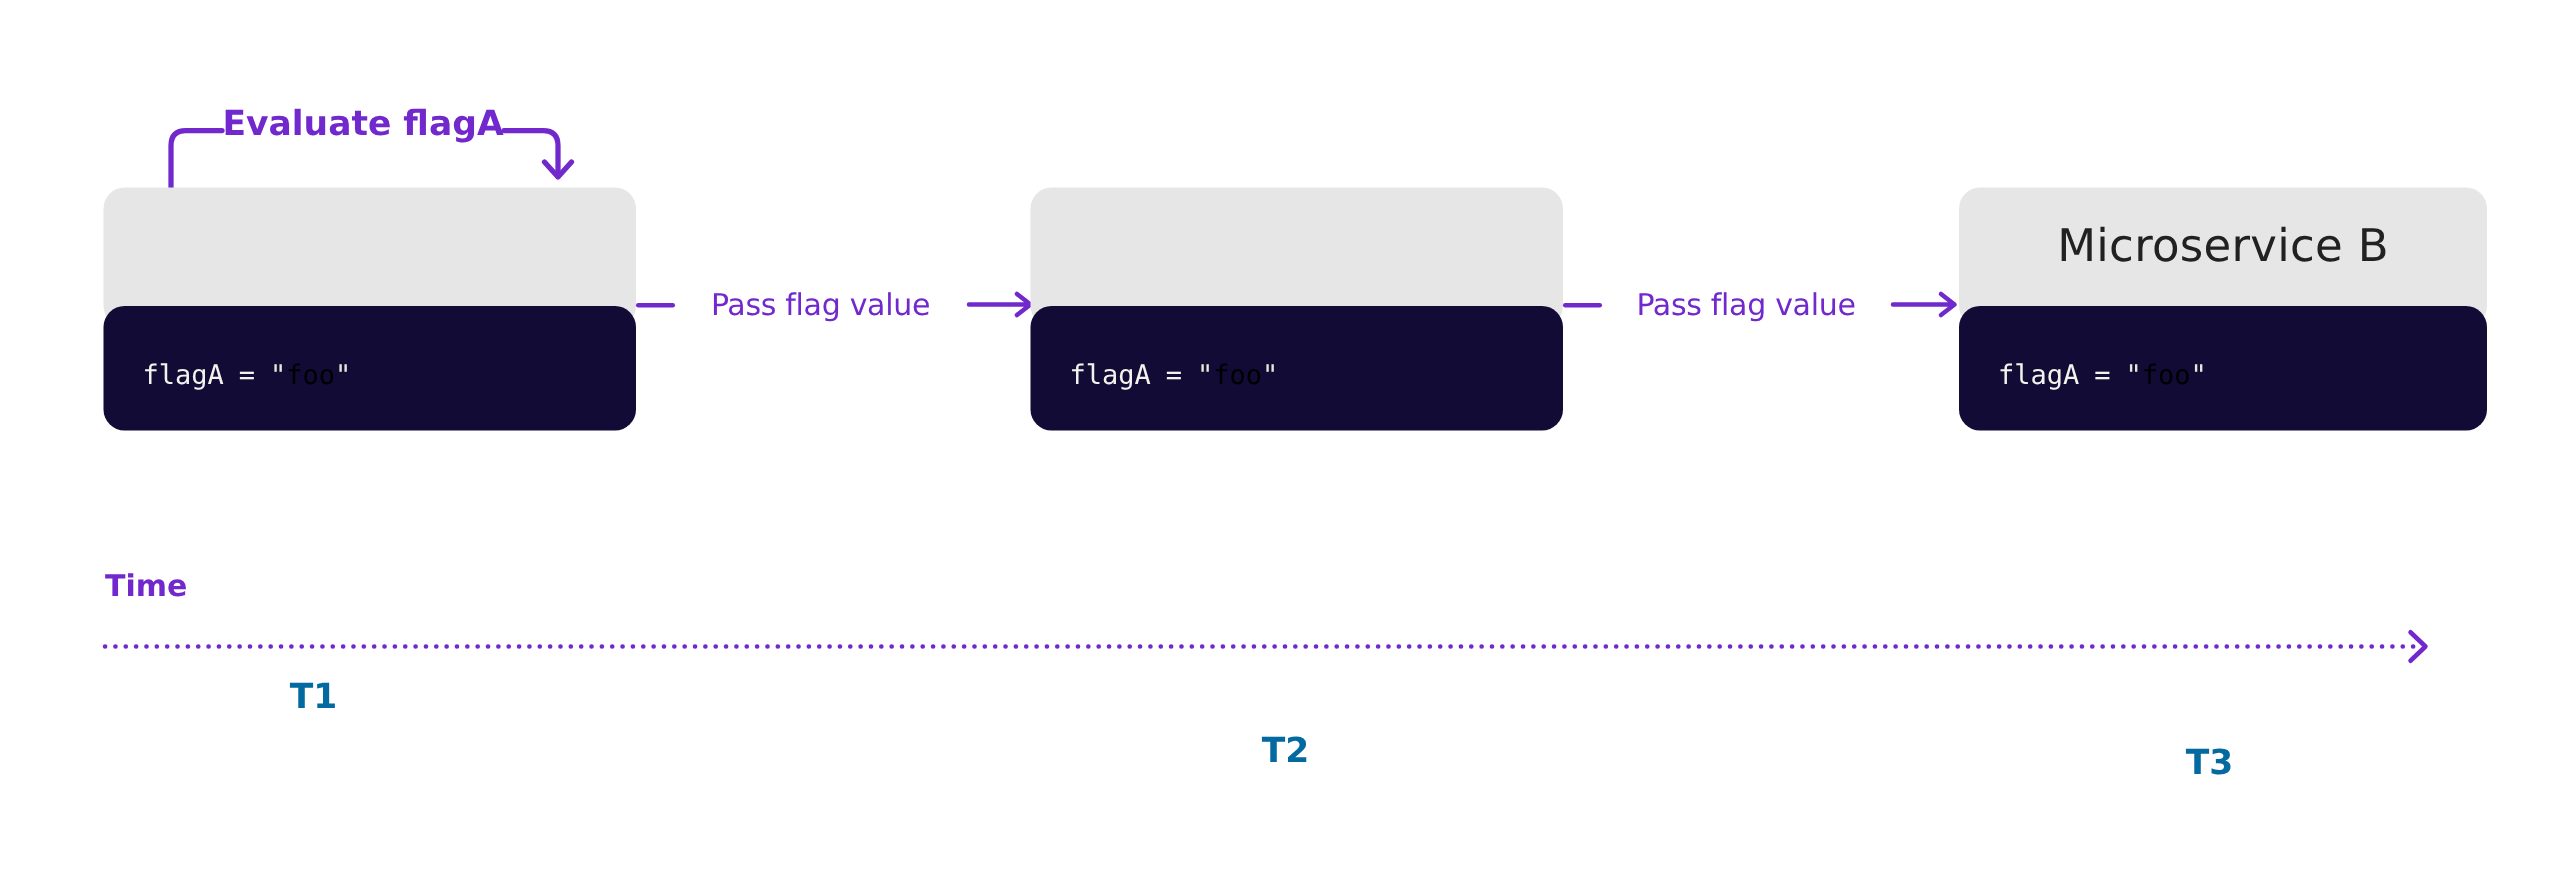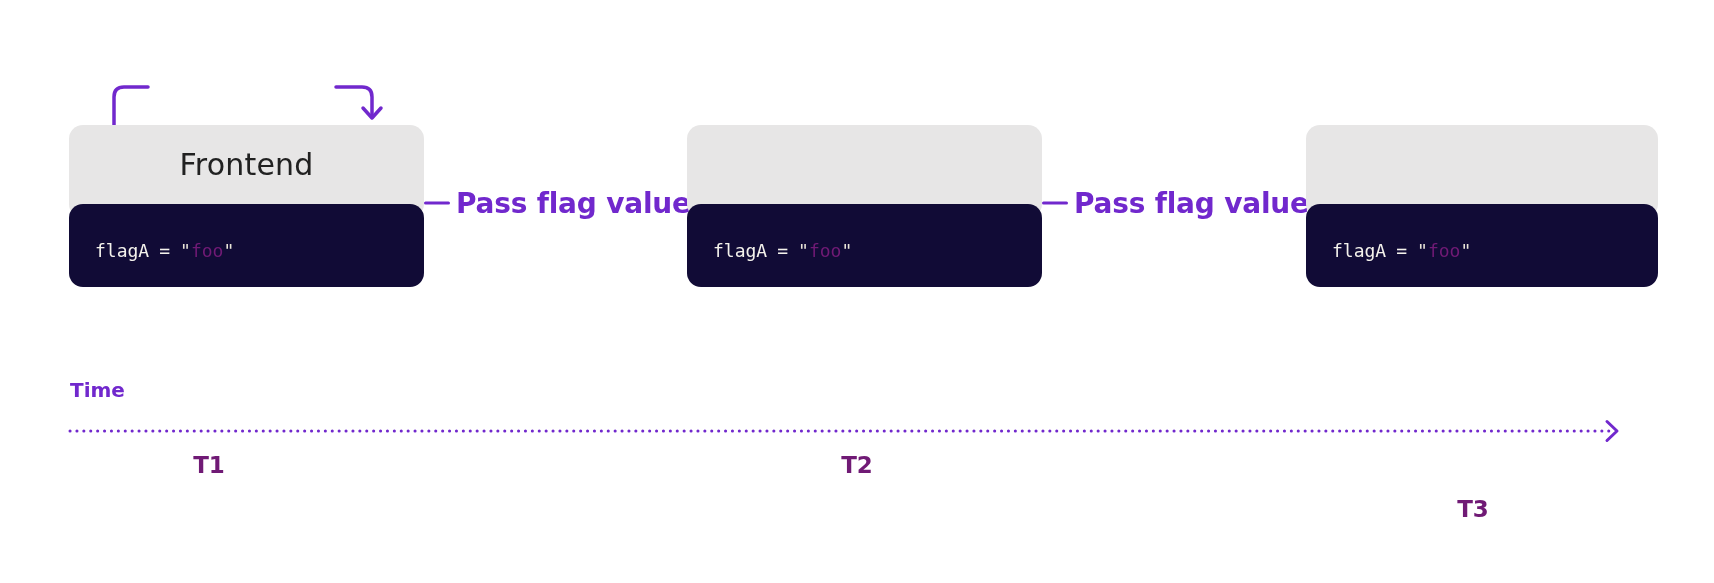--- a/index.html
+++ b/index.html
@@ -23,63 +23,63 @@
     font-size:30px;font-weight:400;color:#212121;letter-spacing:0.2px;
   }
   .code-line{
     position:absolute;left:0;top:79px;width:100%;height:93px;
     display:flex;align-items:center;padding-left:26px;box-sizing:border-box;
     font-family:"DejaVu Sans Mono","Liberation Mono",monospace;
     font-size:18px;color:#f4f2ec;white-space:pre;
   }
   .code-op{margin:0 10px;}
   .code-q{color:#e9e5d8;}
-  .code-str{color:#701a75;}
+  .code-str{color:#000000;}
   
   .connector{
     position:absolute;top:203px;transform:translateY(-50%);
     display:flex;align-items:center;justify-content:space-between;gap:6px;
   }
   .connector-dash{width:26px;height:3px;background:#7128cd;border-radius:2px;flex-shrink:0;}
   .connector-label{
-    font-size:28px;font-weight:bold;color:#7128cd;white-space:nowrap;letter-spacing:-0.2px;
+    font-size:20px;font-weight:normal;color:#7128cd;white-space:nowrap;letter-spacing:-0.2px;
   }
   .connector-arrow{flex-shrink:0;display:block;}
   
   .loop-svg{position:absolute;left:100px;top:58px;}
   .loop-label{
     position:absolute;left:148px;top:70px;width:188px;text-align:center;
     font-size:23px;line-height:27px;font-weight:bold;color:#7128cd;white-space:nowrap;
   }
   
   .time-label{position:absolute;left:70px;top:378px;font-size:20px;font-weight:bold;color:#7128cd;}
   .timeline-svg{position:absolute;left:64px;top:417px;}
   .tick{
     position:absolute;top:452px;width:60px;text-align:center;
-    font-size:23px;font-weight:bold;color:#701a75;
+    font-size:23px;font-weight:bold;color:#0369a1;
   }
   .tick-t1{left:179px;}
-  .tick-t2{left:827px;}
+  .tick-t2{left:827px;margin-top:36px;}
   .tick-t3{left:1443px;margin-top:44px;}
 </style>
 </head>
 <body>
 
 <div class="stage">
 
   <svg class="loop-svg" width="290" height="72" viewBox="0 0 290 72">
     <path d="M14 67 L14 39 Q14 29 24 29 L48 29" fill="none" stroke="#7128cd" stroke-width="3.5" stroke-linecap="round"></path>
     <path d="M236 29 L262 29 Q272 29 272 39 L272 58" fill="none" stroke="#7128cd" stroke-width="3.5" stroke-linecap="round"></path>
     <path d="M263 50 L272 60 L281 50" fill="none" stroke="#7128cd" stroke-width="3.5" stroke-linecap="round" stroke-linejoin="round"></path>
   </svg>
+  <div class="loop-label">Evaluate flagA</div>
 
   <div class="service-box" style="left:69px;">
     <div class="header-bg"></div>
     <div class="code-bg"></div>
-    <div class="service-title">Frontend</div>
     <div class="code-line"><span class="code-var">flagA</span><span class="code-op">=</span><span class="code-q">"</span><span class="code-str">foo</span><span class="code-q">"</span></div>
   </div>
 
   <div class="connector" style="left:424px;width:266px;">
     <div class="connector-dash"></div>
     <div class="connector-label">Pass flag value</div>
     <svg class="connector-arrow" width="46" height="20" viewBox="0 0 46 20">
       <path d="M2 10 L42 10 M34 3 L43 10 L34 17" fill="none" stroke="#7128cd" stroke-width="3" stroke-linecap="round" stroke-linejoin="round"></path>
     </svg>
   </div>
@@ -94,20 +94,21 @@
     <div class="connector-dash"></div>
     <div class="connector-label">Pass flag value</div>
     <svg class="connector-arrow" width="46" height="20" viewBox="0 0 46 20">
       <path d="M2 10 L42 10 M34 3 L43 10 L34 17" fill="none" stroke="#7128cd" stroke-width="3" stroke-linecap="round" stroke-linejoin="round"></path>
     </svg>
   </div>
 
   <div class="service-box" style="left:1306px;width:352px;">
     <div class="header-bg"></div>
     <div class="code-bg"></div>
+    <div class="service-title">Microservice B</div>
     <div class="code-line"><span class="code-var">flagA</span><span class="code-op">=</span><span class="code-q">"</span><span class="code-str">foo</span><span class="code-q">"</span></div>
   </div>
 
   <div class="time-label">Time</div>
   <svg class="timeline-svg" width="1560" height="28" viewBox="0 0 1560 28">
     <line x1="6" y1="14" x2="1545" y2="14" stroke="#7128cd" stroke-width="3" stroke-linecap="round" stroke-dasharray="0.1 6.8"></line>
     <path d="M1543 4.5 L1553 14 L1543 23.5" fill="none" stroke="#7128cd" stroke-width="3" stroke-linecap="round" stroke-linejoin="round"></path>
   </svg>
   <div class="tick tick-t1">T1</div>
   <div class="tick tick-t2">T2</div>

